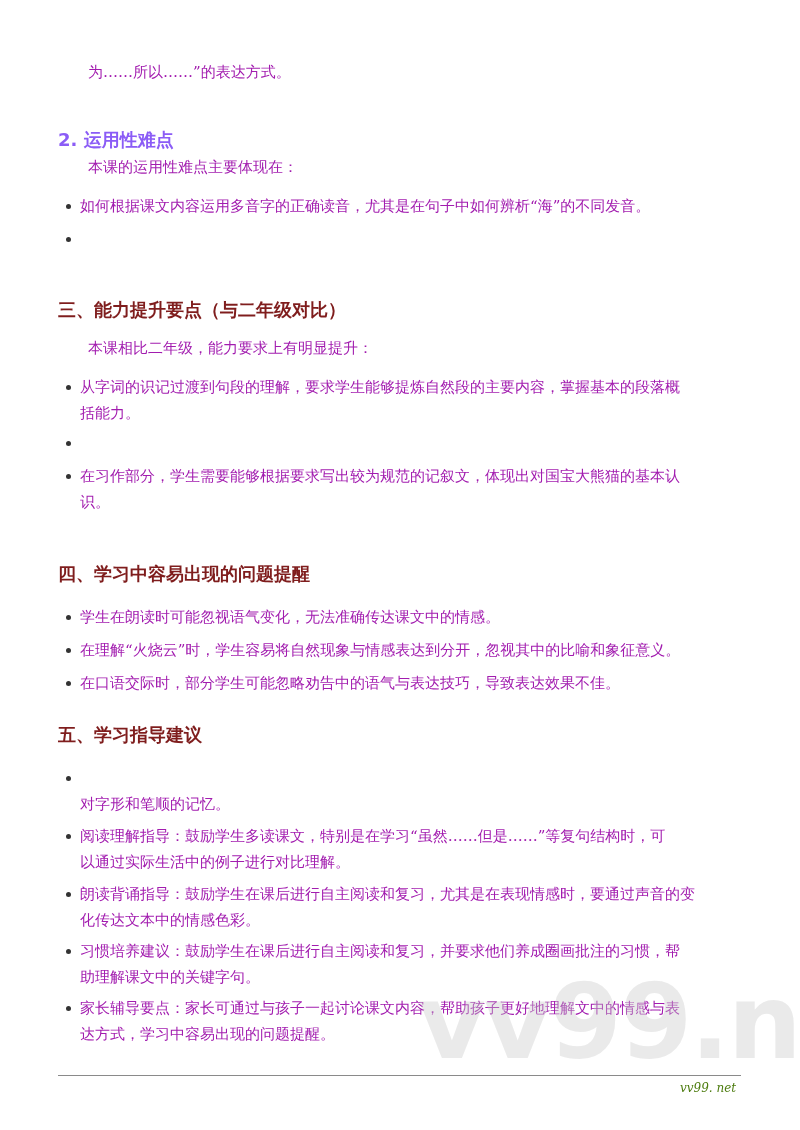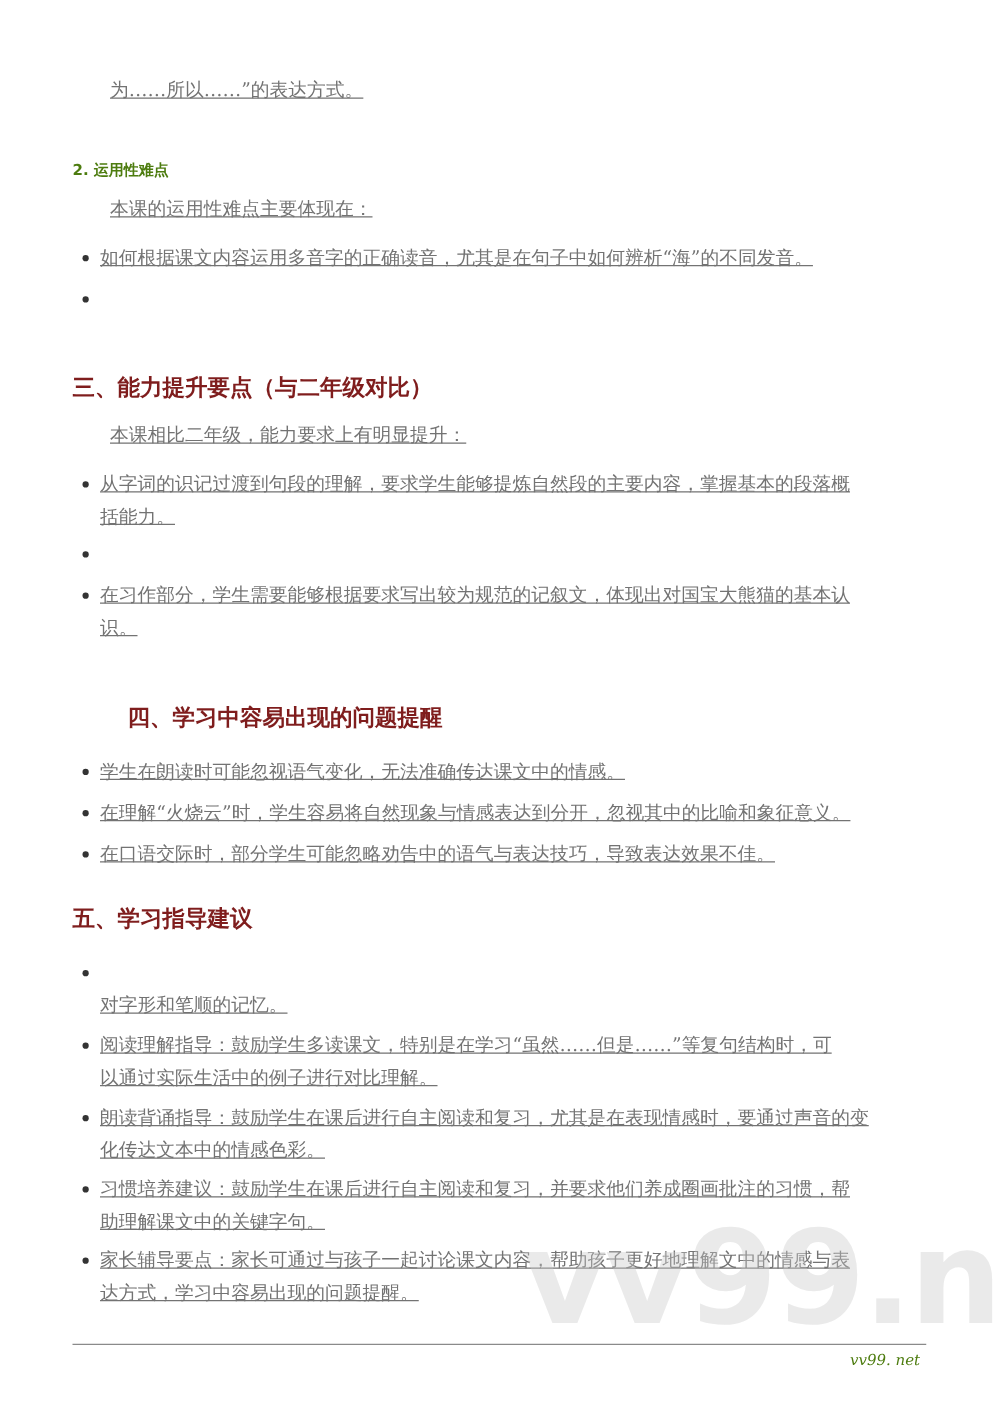--- a/index.html
+++ b/index.html
@@ -2,23 +2,23 @@
 <html><head>
   <meta charset="utf-8">
   <style>
     html, body { margin: 0; padding: 0; background: #ffffff; }
     body {
       width: 800px; height: 1130px; position: relative; overflow: hidden;
       font-family: "DejaVu Serif", "Liberation Serif", serif;
       color: #2a2a2a;
     }
     .page { position: absolute; left: 0; top: 0; width: 800px; height: 1130px; }
-    .line { position: absolute; font-size: 15px; line-height: 20px; white-space: nowrap; color: #737373; text-decoration: underline; }
+    .line { position: absolute; font-size: 15px; line-height: 20px; white-space: nowrap; color: #a21caf; }
     .h2 { position: absolute; left: 58px; font-size: 18px; font-weight: bold; font-family: "DejaVu Sans", "Liberation Sans", sans-serif; color: #7f1d1d; white-space: nowrap; }
-    .h3 { position: absolute; left: 58px; font-size: 12px; font-weight: bold; font-family: "DejaVu Sans", "Liberation Sans", sans-serif; color: #4d7c0f; white-space: nowrap; }
+    .h3 { position: absolute; left: 58px; font-size: 18px; font-weight: bold; font-family: "DejaVu Sans", "Liberation Sans", sans-serif; color: #8b5cf6; white-space: nowrap; }
     .bullet { position: absolute; left: 66px; width: 5px; height: 5px; border-radius: 50%; background: #333; }
     .watermark {
       position: absolute; left: 418px; top: 972px;
       font-family: "DejaVu Sans", "Liberation Sans", sans-serif;
       font-weight: bold; font-size: 104px; letter-spacing: -2px;
       color: rgba(200,200,200,0.38); line-height: 100px; white-space: nowrap;
       pointer-events: none;
     }
     .footer-rule { position: absolute; left: 58px; top: 1075px; width: 683px; height: 1px; background: #8a8a8a; }
     .footer-text { position: absolute; left: 680px; top: 1081px; font-size: 12px; font-style: italic; color: #4d7c0f; font-family: "DejaVu Serif", "Liberation Serif", serif; white-space: nowrap; }
@@ -44,21 +44,21 @@
   <div class="bullet" style="top:385px;"></div>
   <div class="line" style="left:80px;top:377px;">从字词的识记过渡到句段的理解，要求学生能够提炼自然段的主要内容，掌握基本的段落概</div>
   <div class="line" style="left:80px;top:403px;">括能力。</div>
 
   <div class="bullet" style="top:441px;"></div>
 
   <div class="bullet" style="top:474px;"></div>
   <div class="line" style="left:80px;top:466px;">在习作部分，学生需要能够根据要求写出较为规范的记叙文，体现出对国宝大熊猫的基本认</div>
   <div class="line" style="left:80px;top:492px;">识。</div>
 
-  <div class="h2" style="top:562px;margin-left:44px;">四、学习中容易出现的问题提醒</div>
+  <div class="h2" style="top:562px;">四、学习中容易出现的问题提醒</div>
 
   <div class="bullet" style="top:615px;"></div>
   <div class="line" style="left:80px;top:607px;">学生在朗读时可能忽视语气变化，无法准确传达课文中的情感。</div>
 
   <div class="bullet" style="top:648px;"></div>
   <div class="line" style="left:80px;top:640px;">在理解“火烧云”时，学生容易将自然现象与情感表达到分开，忽视其中的比喻和象征意义。</div>
 
   <div class="bullet" style="top:681px;"></div>
   <div class="line" style="left:80px;top:673px;">在口语交际时，部分学生可能忽略劝告中的语气与表达技巧，导致表达效果不佳。</div>
 

